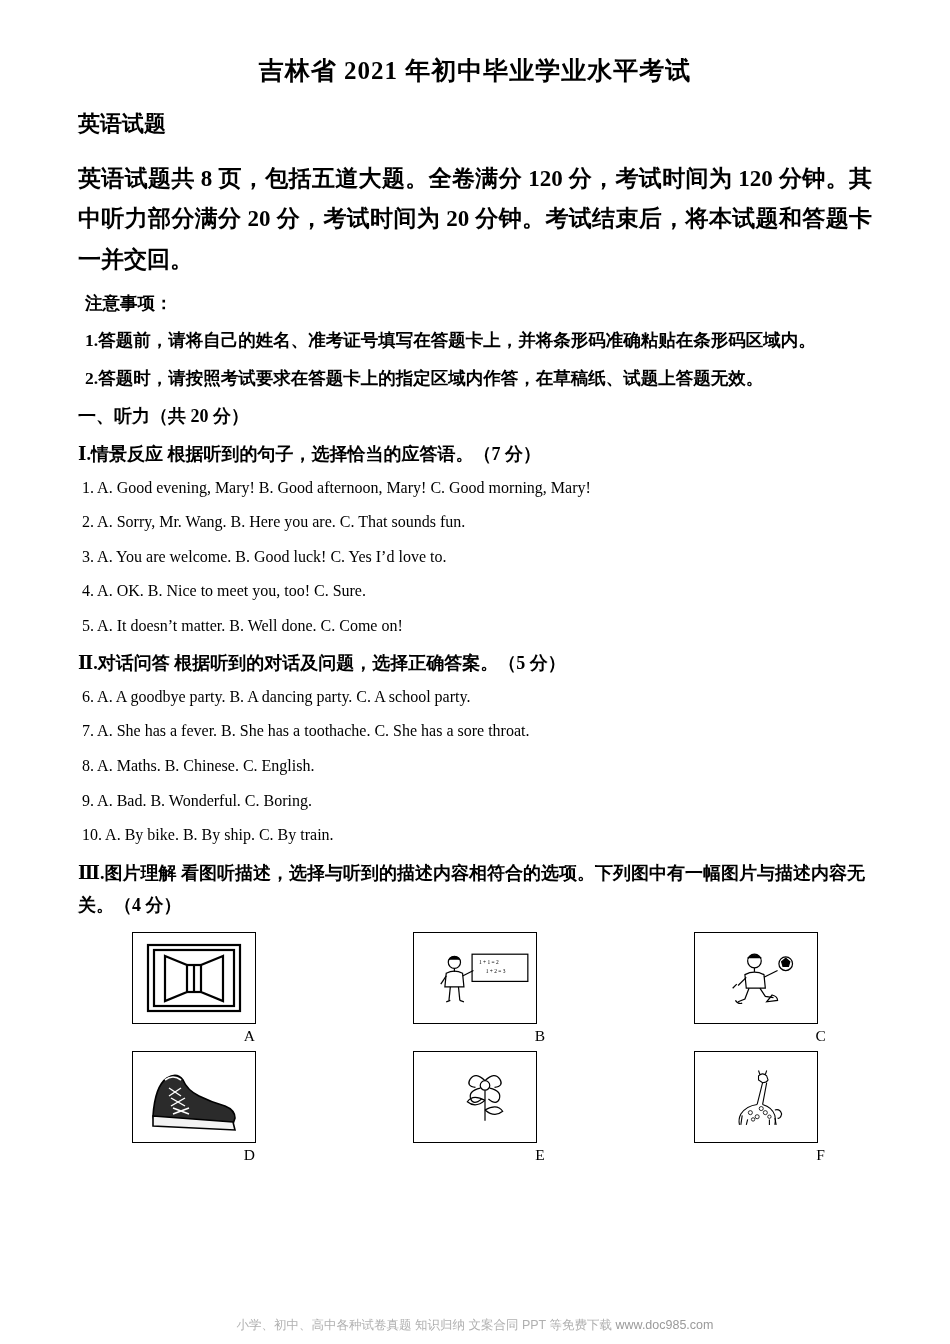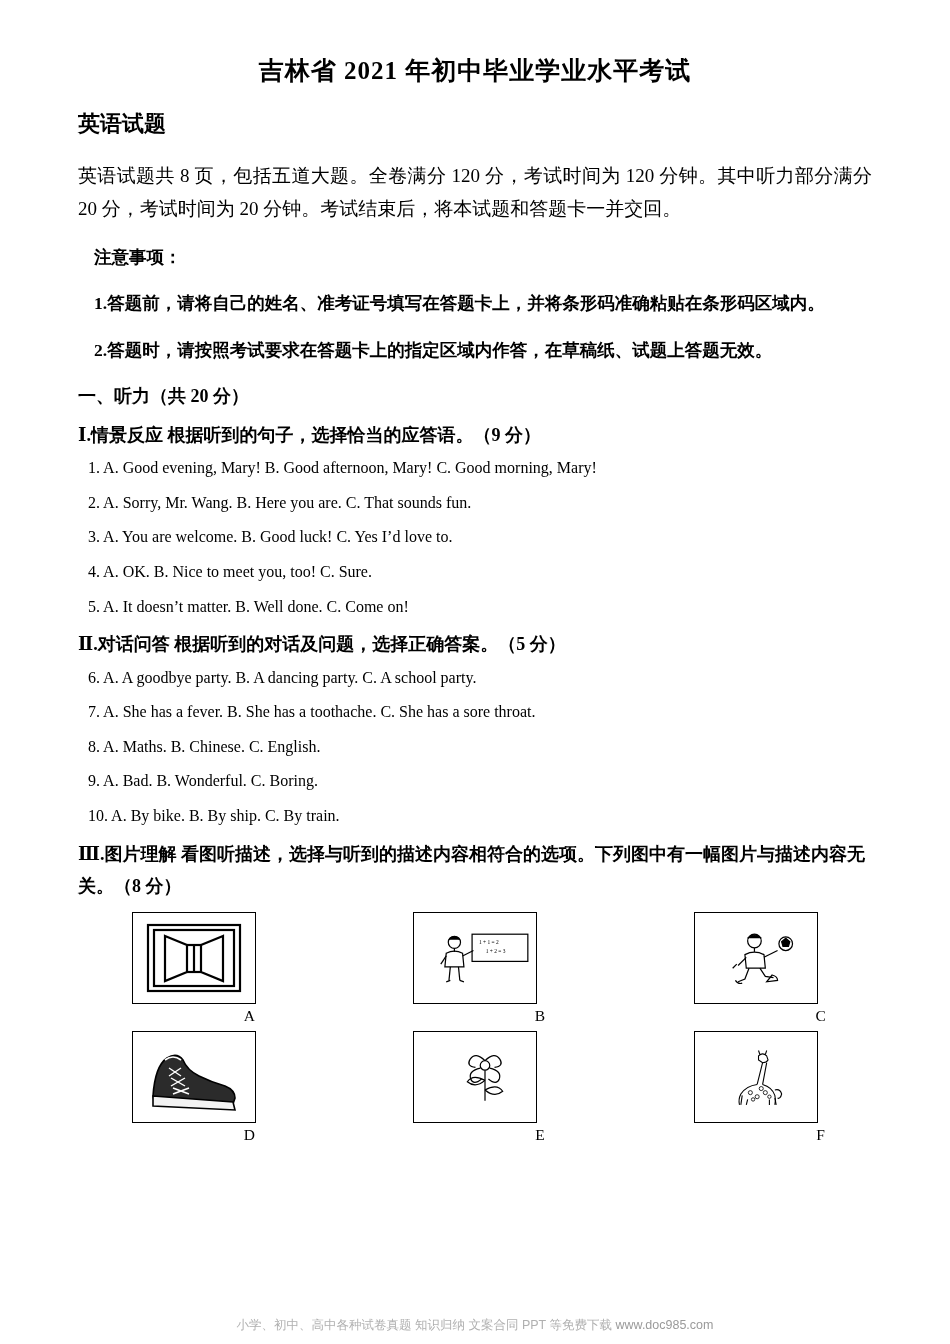--- a/index.html
+++ b/index.html
@@ -29,48 +29,48 @@
     letter-spacing: 1px;
     margin: 0 0 22px 0;
   }
   .title-sub {
     text-align: left;
     font-weight: bold;
     font-size: 22px;
     margin: 0 0 20px 0;
   }
   .para {
-    font-size: 19px;
-    font-weight: normal;
+    font-size: 23px;
+    font-weight: bold;
     line-height: 1.75;
     margin: 0 0 8px 0;
     text-align: justify;
   }
   .para-note {
     font-size: 17.5px;
     font-weight: bold;
     line-height: 1.75;
-    margin: 16px;
+    margin: 7px;
   }
   .section-head {
     font-size: 18px;
     font-weight: bold;
     line-height: 1.75;
     margin: 1px 0 2px 0;
   }
   .sub-head {
     font-size: 18px;
     font-weight: bold;
     line-height: 1.8;
     margin: 6px 0 4px 0;
   }
   .q-line {
     font-size: 16px;
     line-height: 1.6;
-    margin: 0 0 9px 10px;
+    margin: 0 0 9px 4px;
     font-family: "Liberation Serif", "DejaVu Serif", serif;
   }
   .pic-grid {
     margin-top: 10px;
     width: 100%;
   }
   .pic-row {
     display: flex;
     justify-content: flex-start;
     margin-bottom: 6px;
@@ -125,35 +125,35 @@
     <h1 class="title-main">吉林省 2021 年初中毕业学业水平考试</h1>
     <h2 class="title-sub">英语试题</h2>
 
     <p class="para">英语试题共 8 页，包括五道大题。全卷满分 120 分，考试时间为 120 分钟。其中听力部分满分 20 分，考试时间为 20 分钟。考试结束后，将本试题和答题卡一并交回。</p>
     <p class="para-note">注意事项：</p>
     <p class="para-note">1.答题前，请将自己的姓名、准考证号填写在答题卡上，并将条形码准确粘贴在条形码区域内。</p>
     <p class="para-note">2.答题时，请按照考试要求在答题卡上的指定区域内作答，在草稿纸、试题上答题无效。</p>
 
     <p class="section-head">一、听力（共 20 分）</p>
 
-    <p class="sub-head">Ⅰ.情景反应   根据听到的句子，选择恰当的应答语。（9 分）</p>
+    <p class="sub-head">Ⅰ.情景反应   根据听到的句子，选择恰当的应答语。（7 分）</p>
     <p class="q-line">1. A. Good evening, Mary!   B. Good afternoon, Mary!   C. Good morning, Mary!</p>
     <p class="q-line">2. A. Sorry, Mr. Wang.  B. Here you are.  C. That sounds fun.</p>
     <p class="q-line">3. A. You are welcome.  B. Good luck!  C. Yes   I’d love to.</p>
     <p class="q-line">4. A. OK.  B. Nice to meet you, too!  C. Sure.</p>
     <p class="q-line">5. A. It doesn’t matter.  B. Well done.  C. Come on!</p>
 
     <p class="sub-head">Ⅱ.对话问答   根据听到的对话及问题，选择正确答案。（5 分）</p>
     <p class="q-line">6. A. A goodbye party.  B. A dancing party.  C. A school party.</p>
     <p class="q-line">7. A. She has a fever.  B. She has a toothache.  C. She has a sore throat.</p>
     <p class="q-line">8. A. Maths.  B. Chinese.  C. English.</p>
     <p class="q-line">9. A. Bad.  B. Wonderful.  C. Boring.</p>
     <p class="q-line">10. A. By bike.  B. By ship.  C. By train.</p>
 
-    <p class="sub-head">Ⅲ.图片理解  看图听描述，选择与听到的描述内容相符合的选项。下列图中有一幅图片与描述内容无关。（8 分）</p>
+    <p class="sub-head">Ⅲ.图片理解  看图听描述，选择与听到的描述内容相符合的选项。下列图中有一幅图片与描述内容无关。（4 分）</p>
 
     <div class="pic-grid">
 
       <div class="pic-row">
 
         <div class="pic-cell">
           <div class="pic-box">
             <svg width="118" height="86" viewBox="0 0 118 86">
               <g fill="none" stroke="#000" stroke-width="2.2">
                 <rect x="13" y="10" width="92" height="66"></rect>

